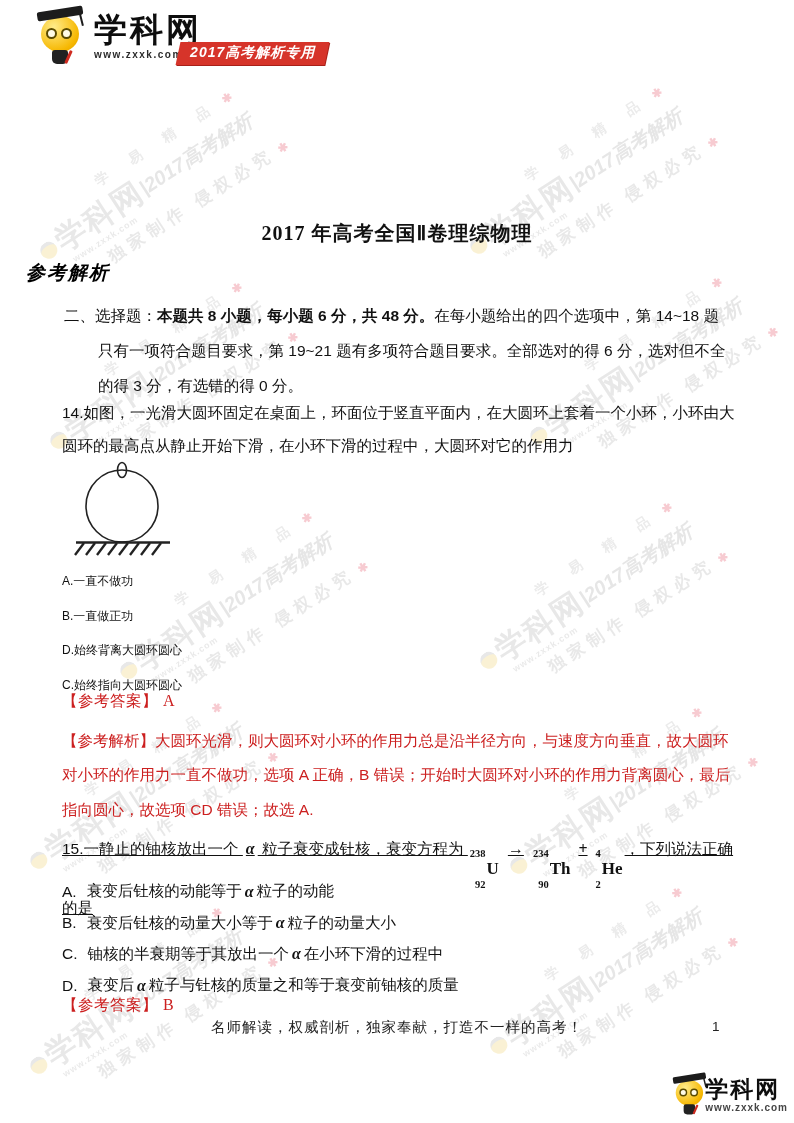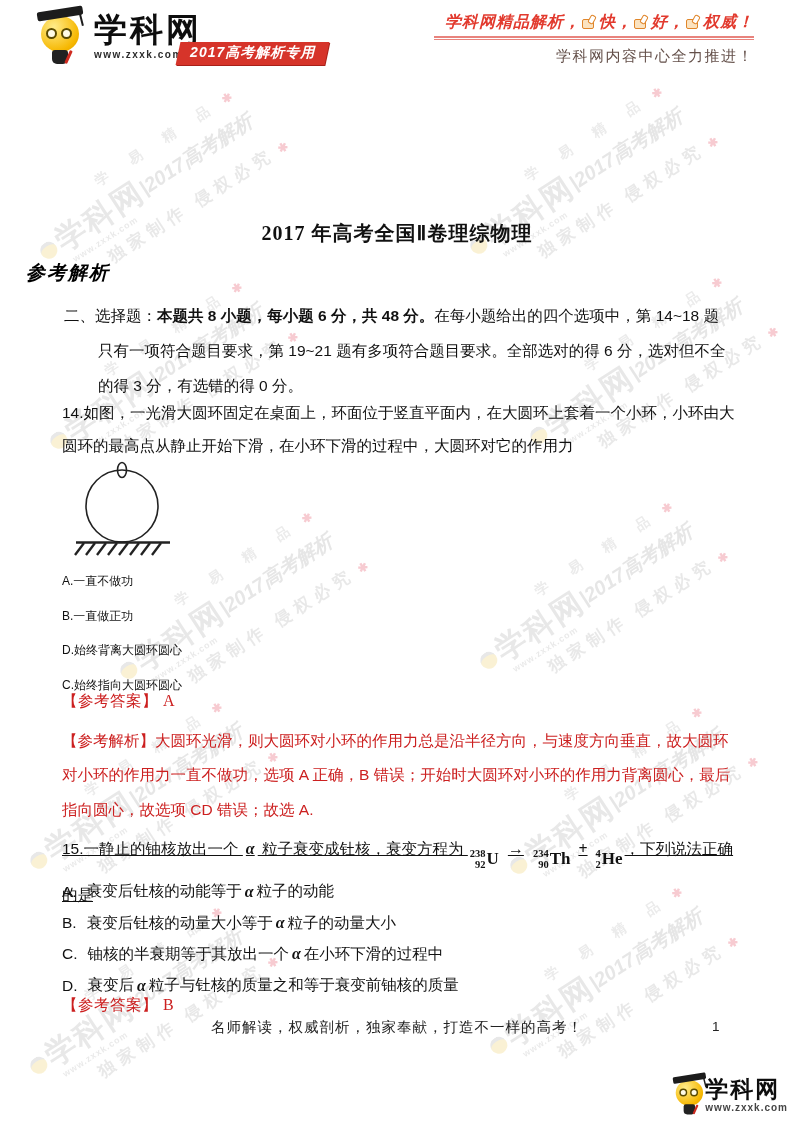--- a/index.html
+++ b/index.html
@@ -65,21 +65,21 @@
 
   .answer-line { position:absolute; left:62px; font-size:15.5px; color:#cc2020; letter-spacing:.5px; }
   .answer14 { top:691px; }
   .answer15 { top:995px; }
   .answer-line .ans { margin-left:5px; font-family:"Liberation Serif", serif; font-size:16px; }
 
   .analysis { position:absolute; left:62px; top:724px; width:678px; font-size:15.5px; line-height:34.3px; color:#cc2020; }
 
   .q15-stem { top:831px; line-height:36px;text-decoration:underline; }
   .nuc { display:inline-flex; align-items:center; font-family:"Liberation Serif", serif; font-weight:bold; margin:0 2px; vertical-align:-3px; }
-  .nuc-scripts { display:inline-flex; flex-direction:column; align-items:flex-end; font-size:10.5px; line-height:1.05; margin-right:1px; }
+  .nuc-scripts { display:inline-flex; flex-direction:column; align-items:flex-end; font-size:10.5px; line-height:1.05; margin-right:1px;gap:20px; }
   .nuc-sym { font-size:17px; }
   .nuc-arrow { font-family:"Liberation Serif", serif; font-weight:bold; font-size:16px; margin:0 7px; }
   .nuc-plus { font-family:"Liberation Serif", serif; font-weight:bold; font-size:16px; margin:0 6px; }
   .alpha { font-family:"Liberation Serif", serif; font-weight:bold; font-style:italic; font-size:16px; margin:0 3px; }
 
   .q15-options { position:absolute; left:62px; top:876px; font-size:15.5px; color:#111; }
   .q15-options .opt { height:31.4px; display:flex; align-items:center; }
   .q15-options .opt-label { margin-right:10px; }
 
   
@@ -210,27 +210,20 @@
         <div class="body"></div>
         <div class="pen"></div>
       </div>
       <div class="logo-texts">
         <div class="logo-name">学科网</div>
         <div class="logo-url">www.zxxk.com</div>
       </div>
       <div class="banner"><span>2017高考解析专用</span></div>
     </div>
 
-    <div class="slogan-block">
-      <div class="slogan-line">
-        <span>学科网精品解析，</span><span class="thumb"></span><span>快，</span><span class="thumb"></span><span>好，</span><span class="thumb"></span><span>权威！</span>
-      </div>
-      <div class="slogan-underline"></div>
-      <div class="sub-slogan">学科网内容中心全力推进！</div>
-    </div>
 
 
     <h1 class="doc-title">2017 年高考全国Ⅱ卷理综物理</h1>
     <h2 class="doc-subtitle">参考解析</h2>
 
     <p class="section-intro"><span>二、选择题：</span><b>本题共 8 小题，每小题 6 分，共 48 分。</b><span>在每小题给出的四个选项中，第 14~18 题只有一项符合题目要求，第 19~21 题有多项符合题目要求。全部选对的得 6 分，选对但不全的得 3 分，有选错的得 0 分。</span></p>
 
     <p class="q-stem q14-stem">14.如图，一光滑大圆环固定在桌面上，环面位于竖直平面内，在大圆环上套着一个小环，小环由大圆环的最高点从静止开始下滑，在小环下滑的过程中，大圆环对它的作用力</p>
 
     <div class="q14-figure">

